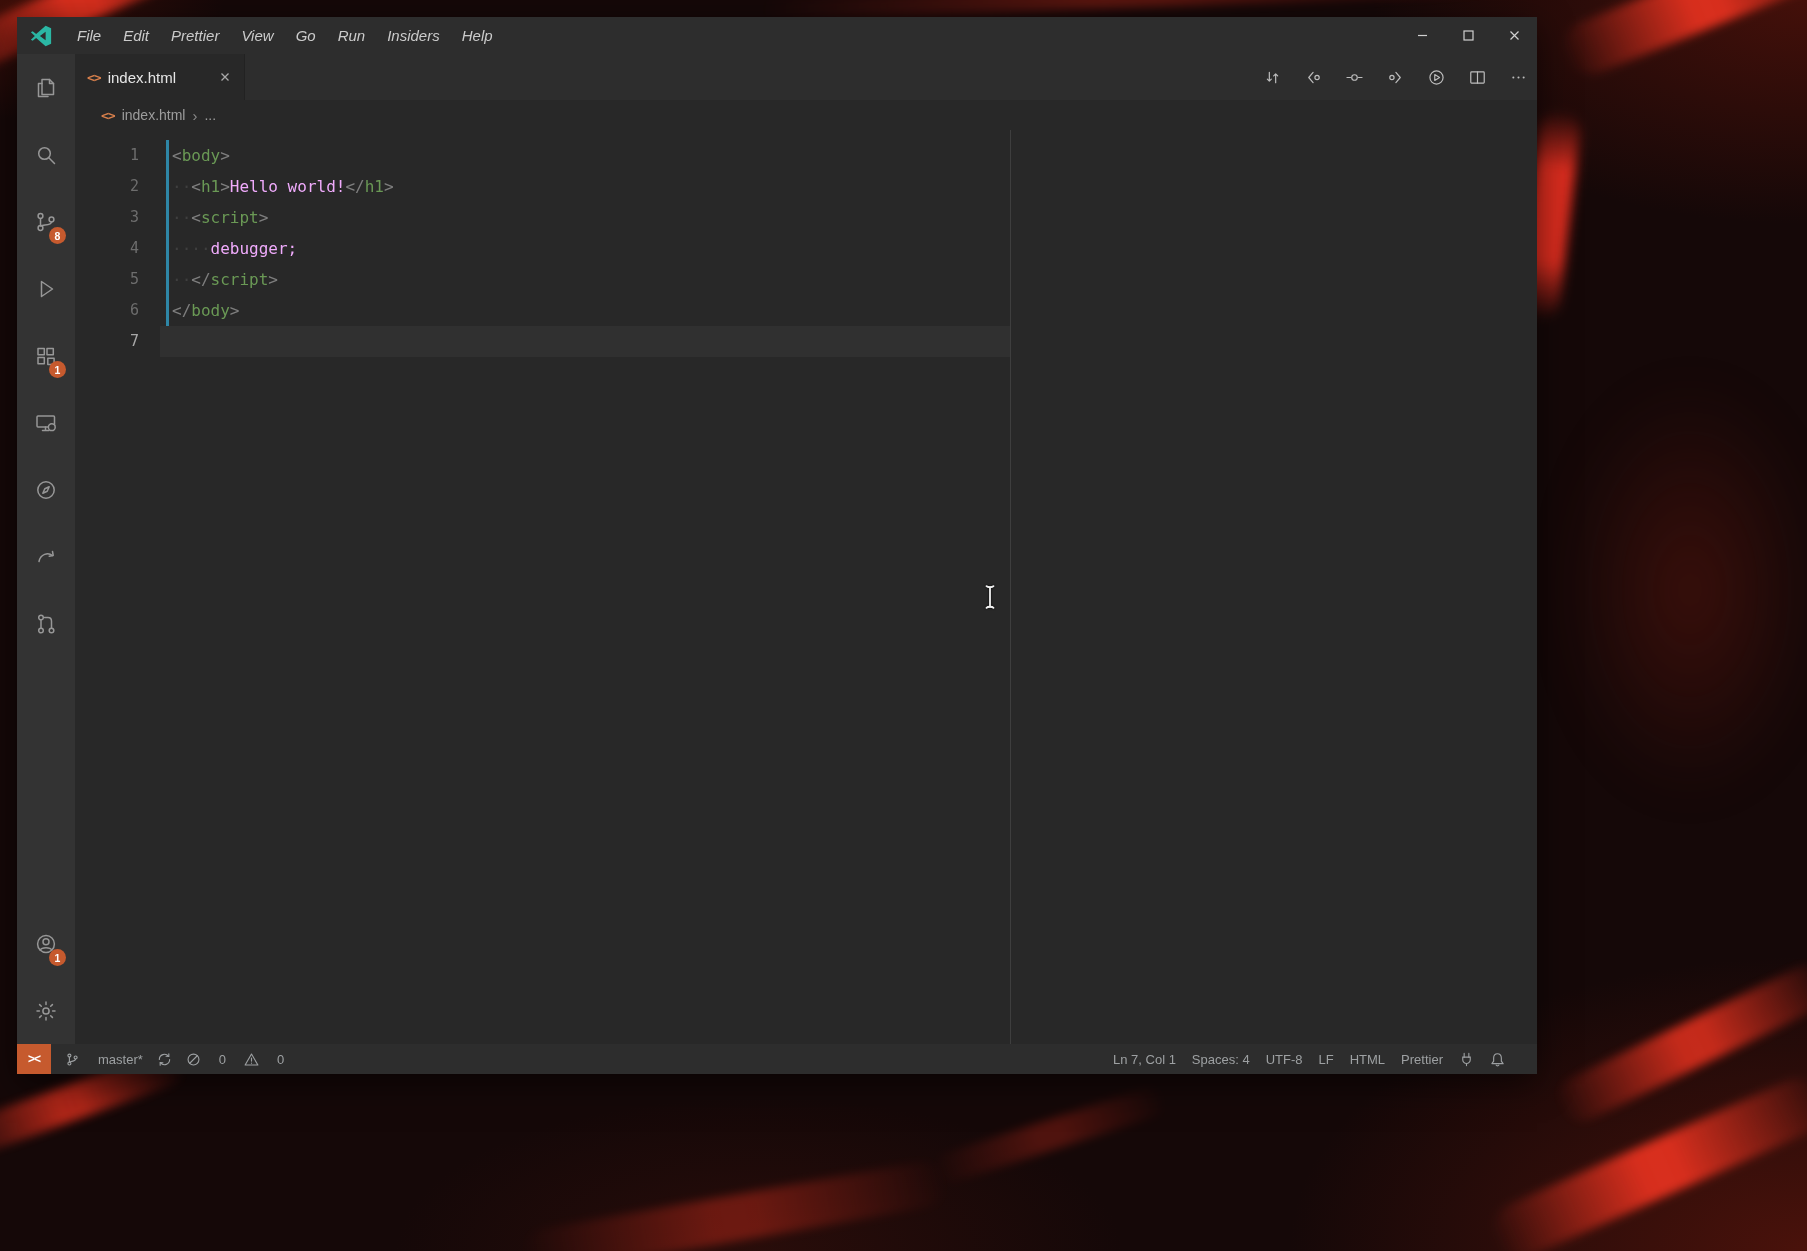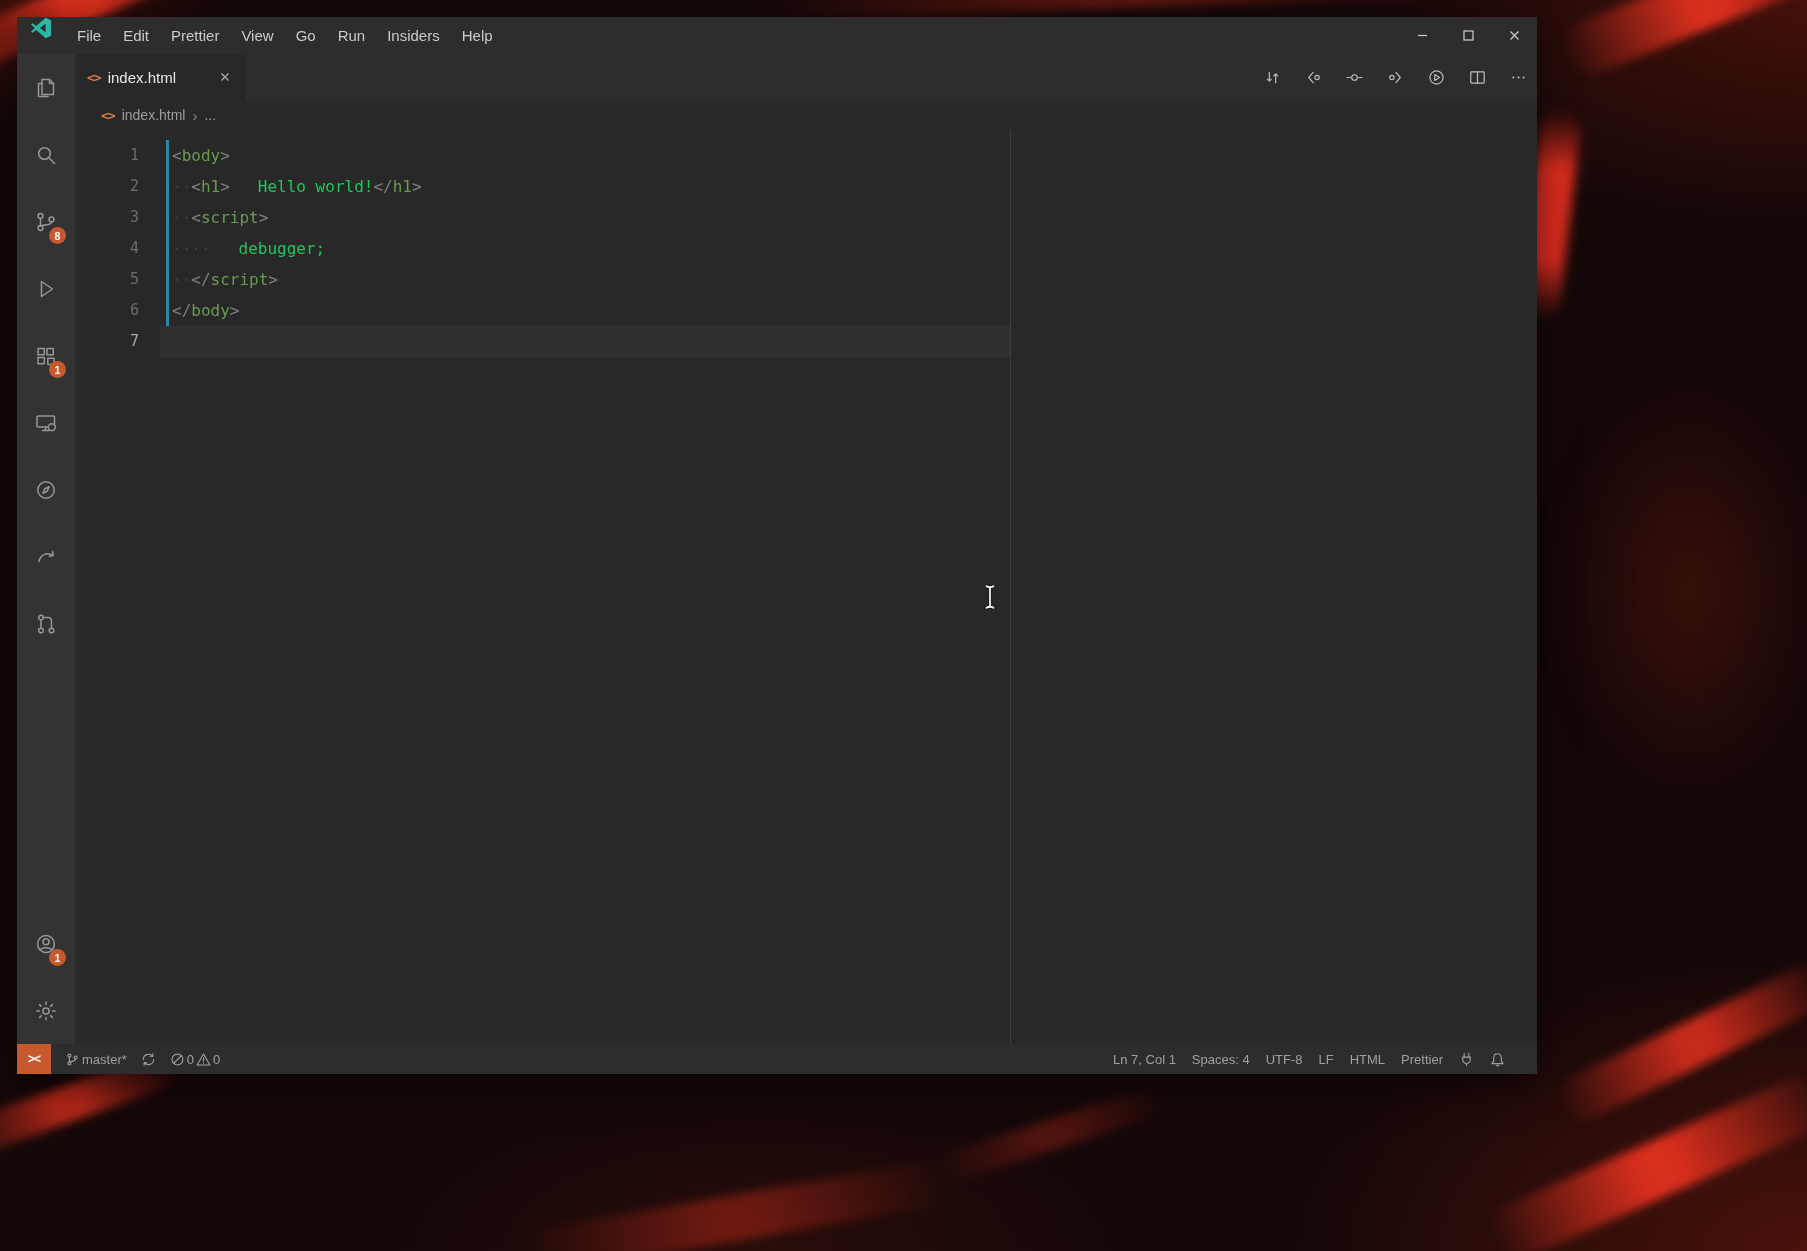--- a/index.html
+++ b/index.html
@@ -25,21 +25,21 @@
   .s7{left:1480px;top:1140px;width:360px;height:56px;transform:rotate(-24deg);}
   .s8{left:-50px;top:1085px;width:240px;height:36px;transform:rotate(-20deg);opacity:.8;}
   .s9{left:520px;top:1195px;width:430px;height:46px;transform:rotate(-10deg);opacity:.4;}
   .s10{left:930px;top:1120px;width:240px;height:30px;transform:rotate(-18deg);opacity:.3;}
 
   
   .window{position:absolute;left:17px;top:17px;width:1520px;height:1057px;z-index:2;
     background:var(--editor-bg,#282828);display:flex;flex-direction:column;
     box-shadow:0 10px 32px rgba(0,0,0,.55);}
   
-  .titlebar{height:37px;flex:none;background:var(--titlebar-bg,#2d2d2d);display:flex;align-items:flex-start;position:relative;}
+  .titlebar{height:37px;flex:none;background:var(--titlebar-bg,#2d2d2d);display:flex;align-items:center;position:relative;font-style:italic;}
   .logo{width:22px;height:22px;margin:0 14px 0 13px;flex:none;}
   .logo svg{display:block;}
   .logo .main{fill:var(--logo-teal,#2BB7A4);}
   .logo .notch{fill:var(--titlebar-bg,#2d2d2d);}
   .menubar{display:flex;height:100%;}
   .menu-item{padding:0 11px;font-size:15px;color:#cbcbcb;line-height:37px;}
   .window-title{position:absolute;left:50%;top:0;transform:translateX(-50%);line-height:37px;
     color:#cccccc;font-size:15px;white-space:nowrap;}
   .win-controls{margin-left:auto;display:flex;height:100%;}
   .wc{width:46px;height:100%;display:flex;align-items:center;justify-content:center;color:#d0d0d0;}
@@ -77,29 +77,29 @@
   .ruler{position:absolute;left:935px;top:0;bottom:0;width:1px;background:#3e3e3e;}
   .current-line{position:absolute;left:85px;top:196px;width:850px;height:31px;background:#303030;}
   .git-bar{position:absolute;left:91px;top:10px;width:3px;height:186px;background:var(--modified-blue,#2E86A6);}
   #code-lines{position:absolute;left:0;top:10px;right:0;}
   .code-line{display:flex;height:31px;white-space:pre;position:relative;}
   .ln{width:64px;flex:none;text-align:right;color:#6d6d6d;font-size:15px;}
   .code-line.current .ln{color:#a8a8a8;}
   .lc{padding-left:33px;}
   .tok-punct{color:#7e7e7e;}
   .tok-tag{color:var(--tag-green,#6A9955);}
-  .tok-text{color:#22c55e;margin-left:28px;}
+  .tok-text{color:#f0abfc;}
   .tok-ws{color:#3f3f3f;}
 
   
   .statusbar{height:30px;flex:none;background:var(--statusbar-bg,#2d2d2d);display:flex;align-items:center;
     color:#9da0a2;font-size:13px;}
   .sb-left{display:flex;align-items:center;gap:14px;height:100%;}
   .sb-right{margin-left:auto;display:flex;align-items:center;gap:16px;padding-right:32px;}
-  .sb-item{display:flex;align-items:center;gap:2px;white-space:nowrap;}
+  .sb-item{display:flex;align-items:center;gap:18px;white-space:nowrap;}
   .sb-remote{height:100%;width:34px;background:var(--remote-bg,#C65A2E);color:#fff;display:flex;
     align-items:center;justify-content:center;font-weight:bold;font-size:12px;letter-spacing:-1px;}
   .sb-ic{display:flex;color:#9da0a2;}
 
   
   .ibeam{position:absolute;left:982px;top:584px;z-index:10;pointer-events:none;
     filter:drop-shadow(0 0 1px rgba(0,0,0,.9));color:#f2f2f2;}
 </style>
 </head>
 <body>

